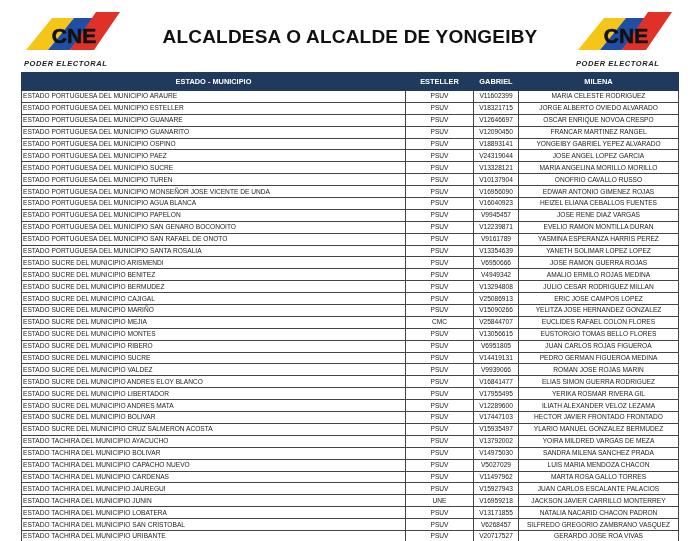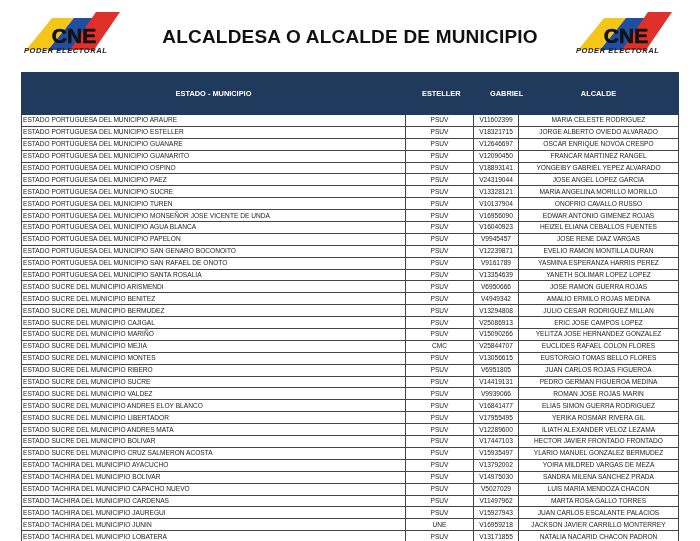--- a/index.html
+++ b/index.html
@@ -1,43 +1,43 @@
 <!DOCTYPE html>
 <html><head>
   <meta charset="utf-8">
   <style>
     html, body { margin:0; padding:0; background:#ffffff; }
     body { width:700px; height:541px; position:relative; overflow:hidden; font-family:"Liberation Sans", sans-serif; }
     .logo { position:absolute; width:104px; height:68px; }
     .logo.left { left:22px; top:6px; }
     .logo.right { left:574px; top:6px; }
     .logo svg { display:block; }
-    .logo .caption { position:absolute; left:2px; top:40px; font-size:7.5px; font-weight:bold; letter-spacing:0.6px; color:#222; font-style:italic; white-space:nowrap; }
+    .logo .caption { position:absolute; left:2px; top:53px; font-size:7.5px; font-weight:bold; letter-spacing:0.6px; color:#222; font-style:italic; white-space:nowrap; }
     .title { position:absolute; left:150px; top:26px; width:400px; text-align:center; font-size:19px; font-weight:bold; color:#111; letter-spacing:0.2px; }
     table { position:absolute; left:21px; top:72px; border-collapse:collapse; table-layout:fixed; width:657px; }
-    th { background:#1f3a5c; color:#ffffff; font-size:7.4px; font-weight:bold; height:9px; padding:16px; border:1px solid #1f3a5c; text-align:center; line-height:9px; }
+    th { background:#1f3a5c; color:#ffffff; font-size:7.4px; font-weight:bold; height:9px; padding:4px; border:1px solid #1f3a5c; text-align:center; line-height:9px; }
     td { font-size:6.6px; color:#222; height:10.9px; padding:0 1px; border:1px solid #444; line-height:10px; white-space:nowrap; overflow:hidden; }
     td.c { text-align:center; }
     col.c1 { width:384px; } col.c2 { width:68px; } col.c3 { width:45px; } col.c4 { width:160px; }
   </style>
 </head>
 <body>
 
 <div class="logo left">
   <svg width="104" height="56" viewBox="0 0 104 56">
     <polygon points="4,44 30,12 52,12 26,44" fill="#f5c518"></polygon>
     <polygon points="26,44 52,12 74,12 48,44" fill="#1f4ea3"></polygon>
     <polygon points="48,44 74,6 98,6 72,44" fill="#e0302a"></polygon>
     <rect x="22" y="20" width="60" height="20" rx="3" fill="#111" opacity="0.0"></rect>
     <text x="52" y="37" text-anchor="middle" font-family="Liberation Sans, sans-serif" font-weight="bold" font-size="21" fill="#111" stroke="#111" stroke-width="0.6">CNE</text>
   </svg>
   <div class="caption">PODER ELECTORAL</div>
 </div>
 
-<div class="title">ALCALDESA O ALCALDE DE MUNICIPIO</div>
+<div class="title">ALCALDESA O ALCALDE DE YONGEIBY</div>
 
 <div class="logo right">
   <svg width="104" height="56" viewBox="0 0 104 56">
     <polygon points="4,44 30,12 52,12 26,44" fill="#f5c518"></polygon>
     <polygon points="26,44 52,12 74,12 48,44" fill="#1f4ea3"></polygon>
     <polygon points="48,44 74,6 98,6 72,44" fill="#e0302a"></polygon>
     <text x="52" y="37" text-anchor="middle" font-family="Liberation Sans, sans-serif" font-weight="bold" font-size="21" fill="#111" stroke="#111" stroke-width="0.6">CNE</text>
   </svg>
   <div class="caption">PODER ELECTORAL</div>
 </div>
@@ -47,21 +47,21 @@
       <col class="c1">
       <col class="c2">
       <col class="c3">
       <col class="c4">
     </colgroup>
   <thead>
     <tr>
       <th>ESTADO - MUNICIPIO</th>
       <th>ESTELLER</th>
       <th>GABRIEL</th>
-      <th>ALCALDE</th>
+      <th>MILENA</th>
     </tr>
   </thead>
   <tbody id="tbody">
       <tr>
         <td>ESTADO PORTUGUESA DEL MUNICIPIO ARAURE</td>
         <td class="c">PSUV</td>
         <td class="c">V11602399</td>
         <td class="c">MARIA CELESTE RODRIGUEZ</td>
       </tr>
       <tr>

